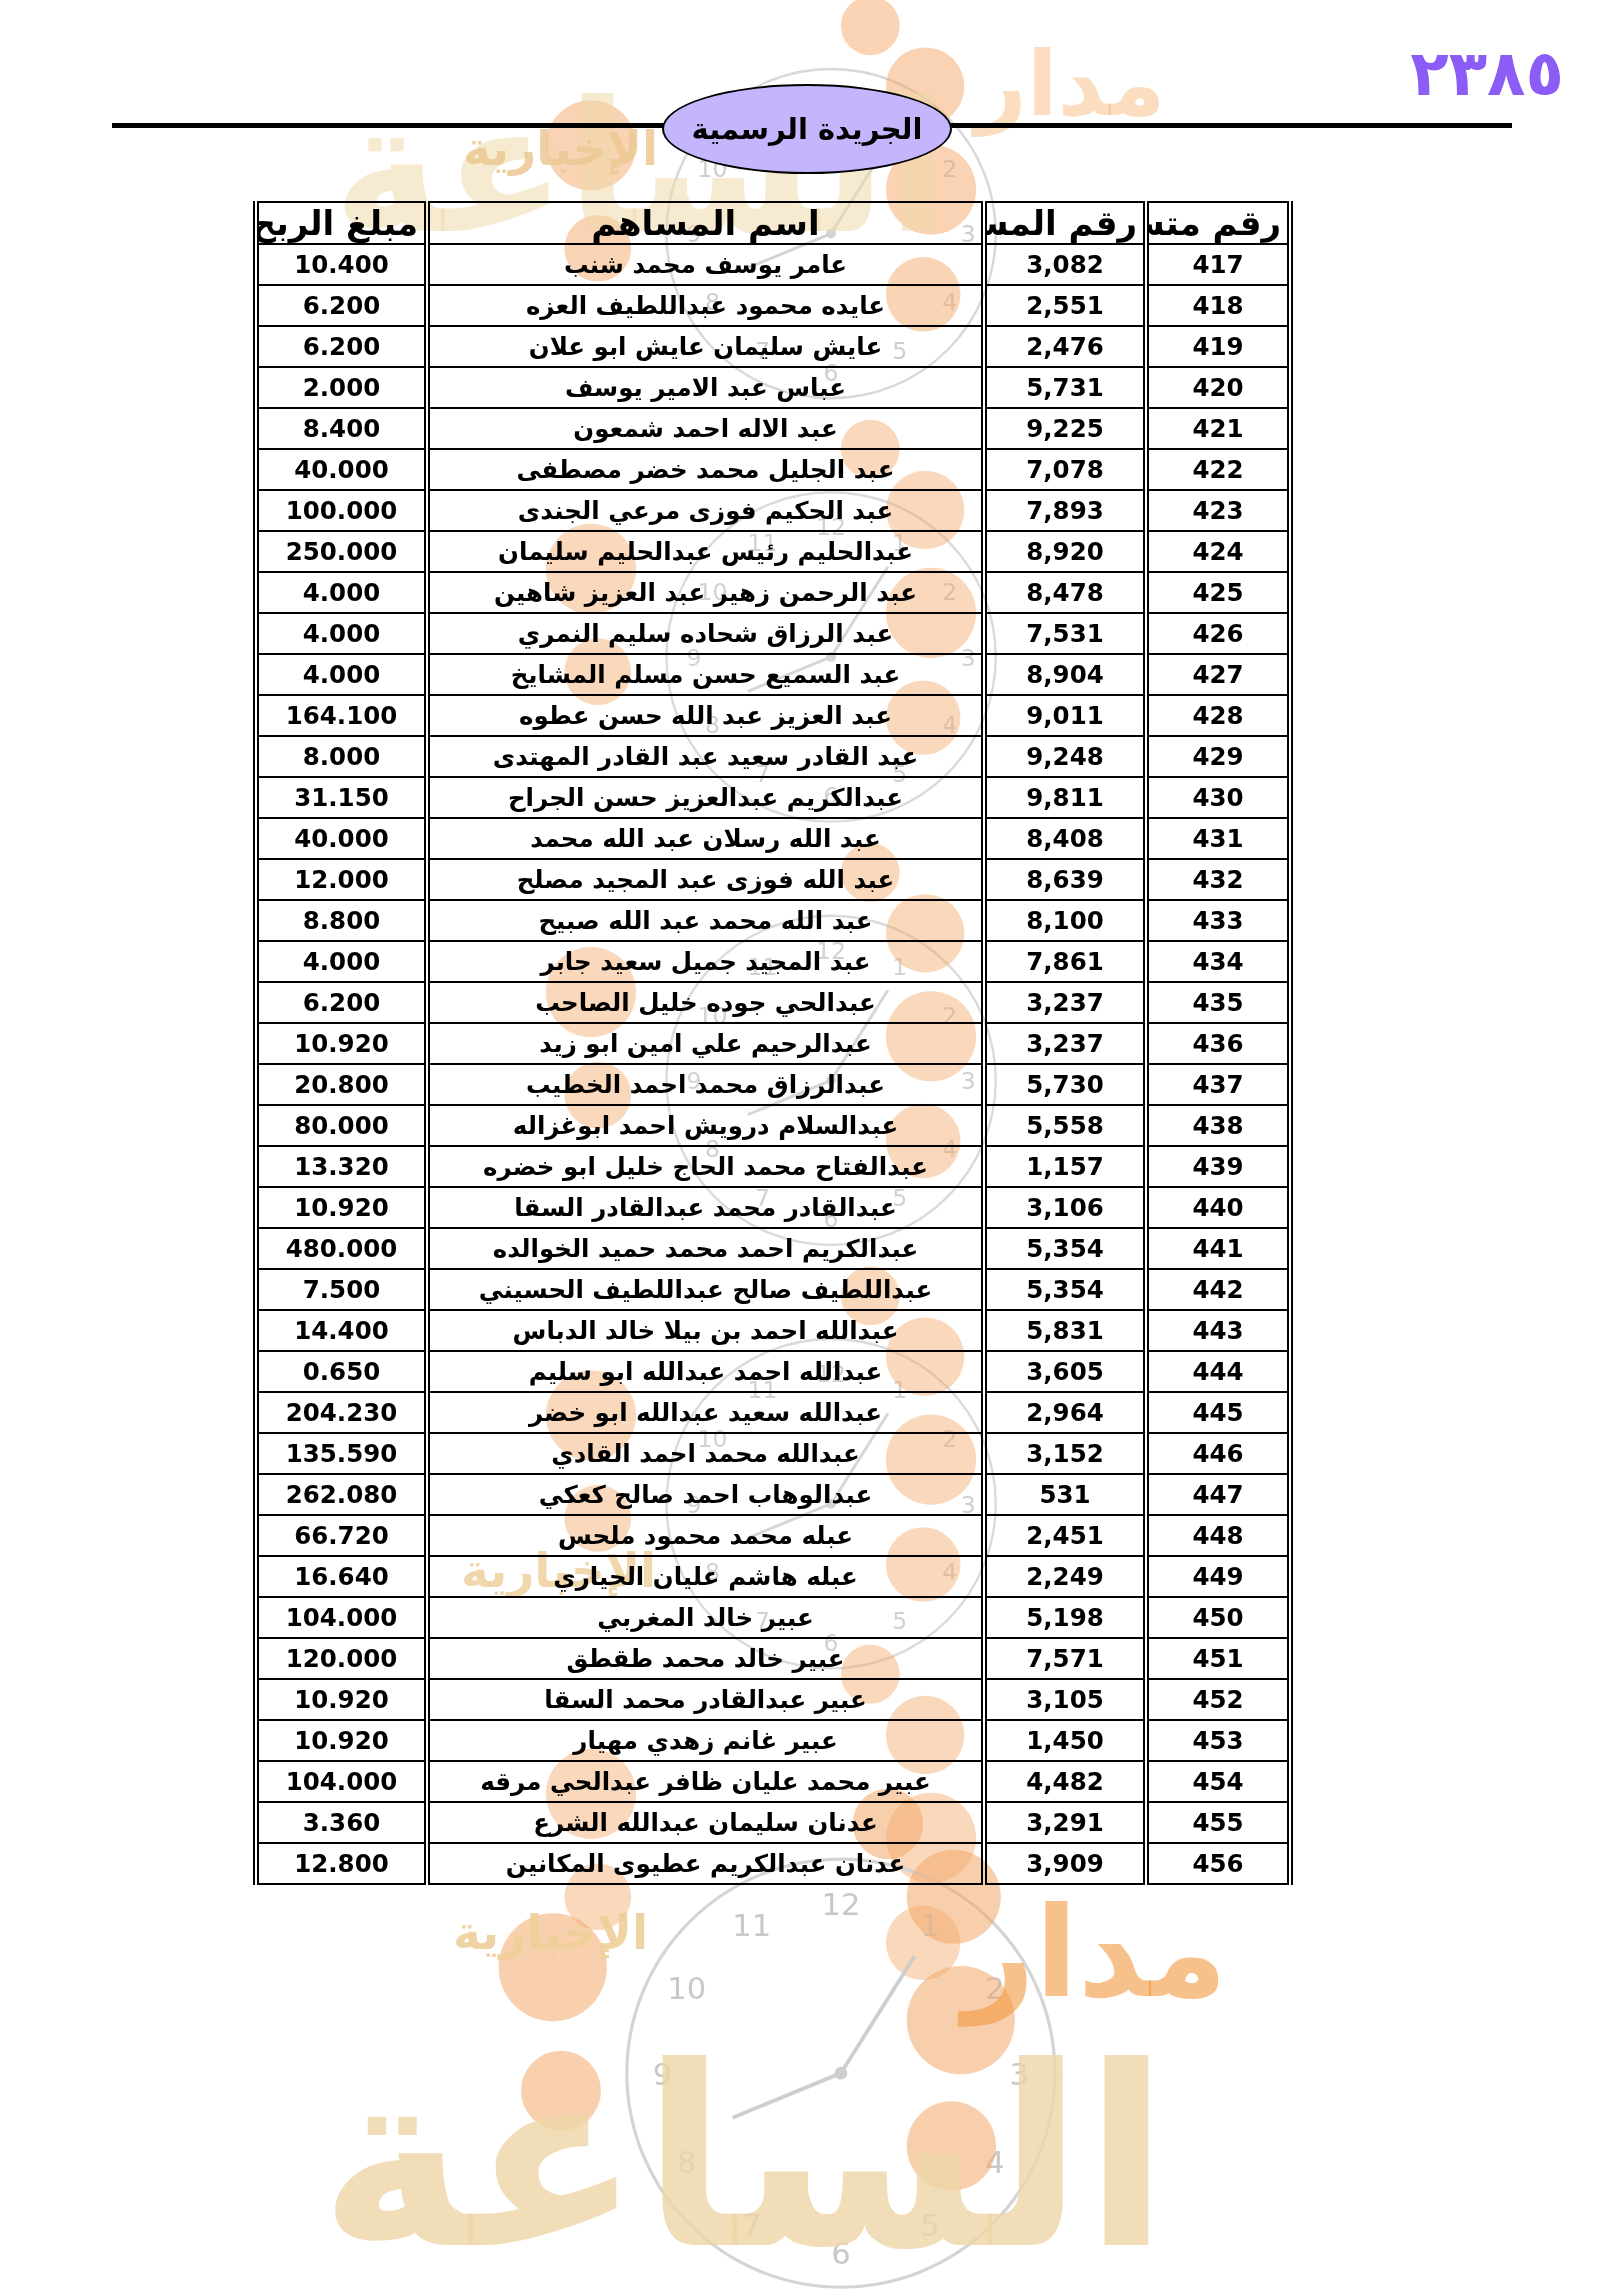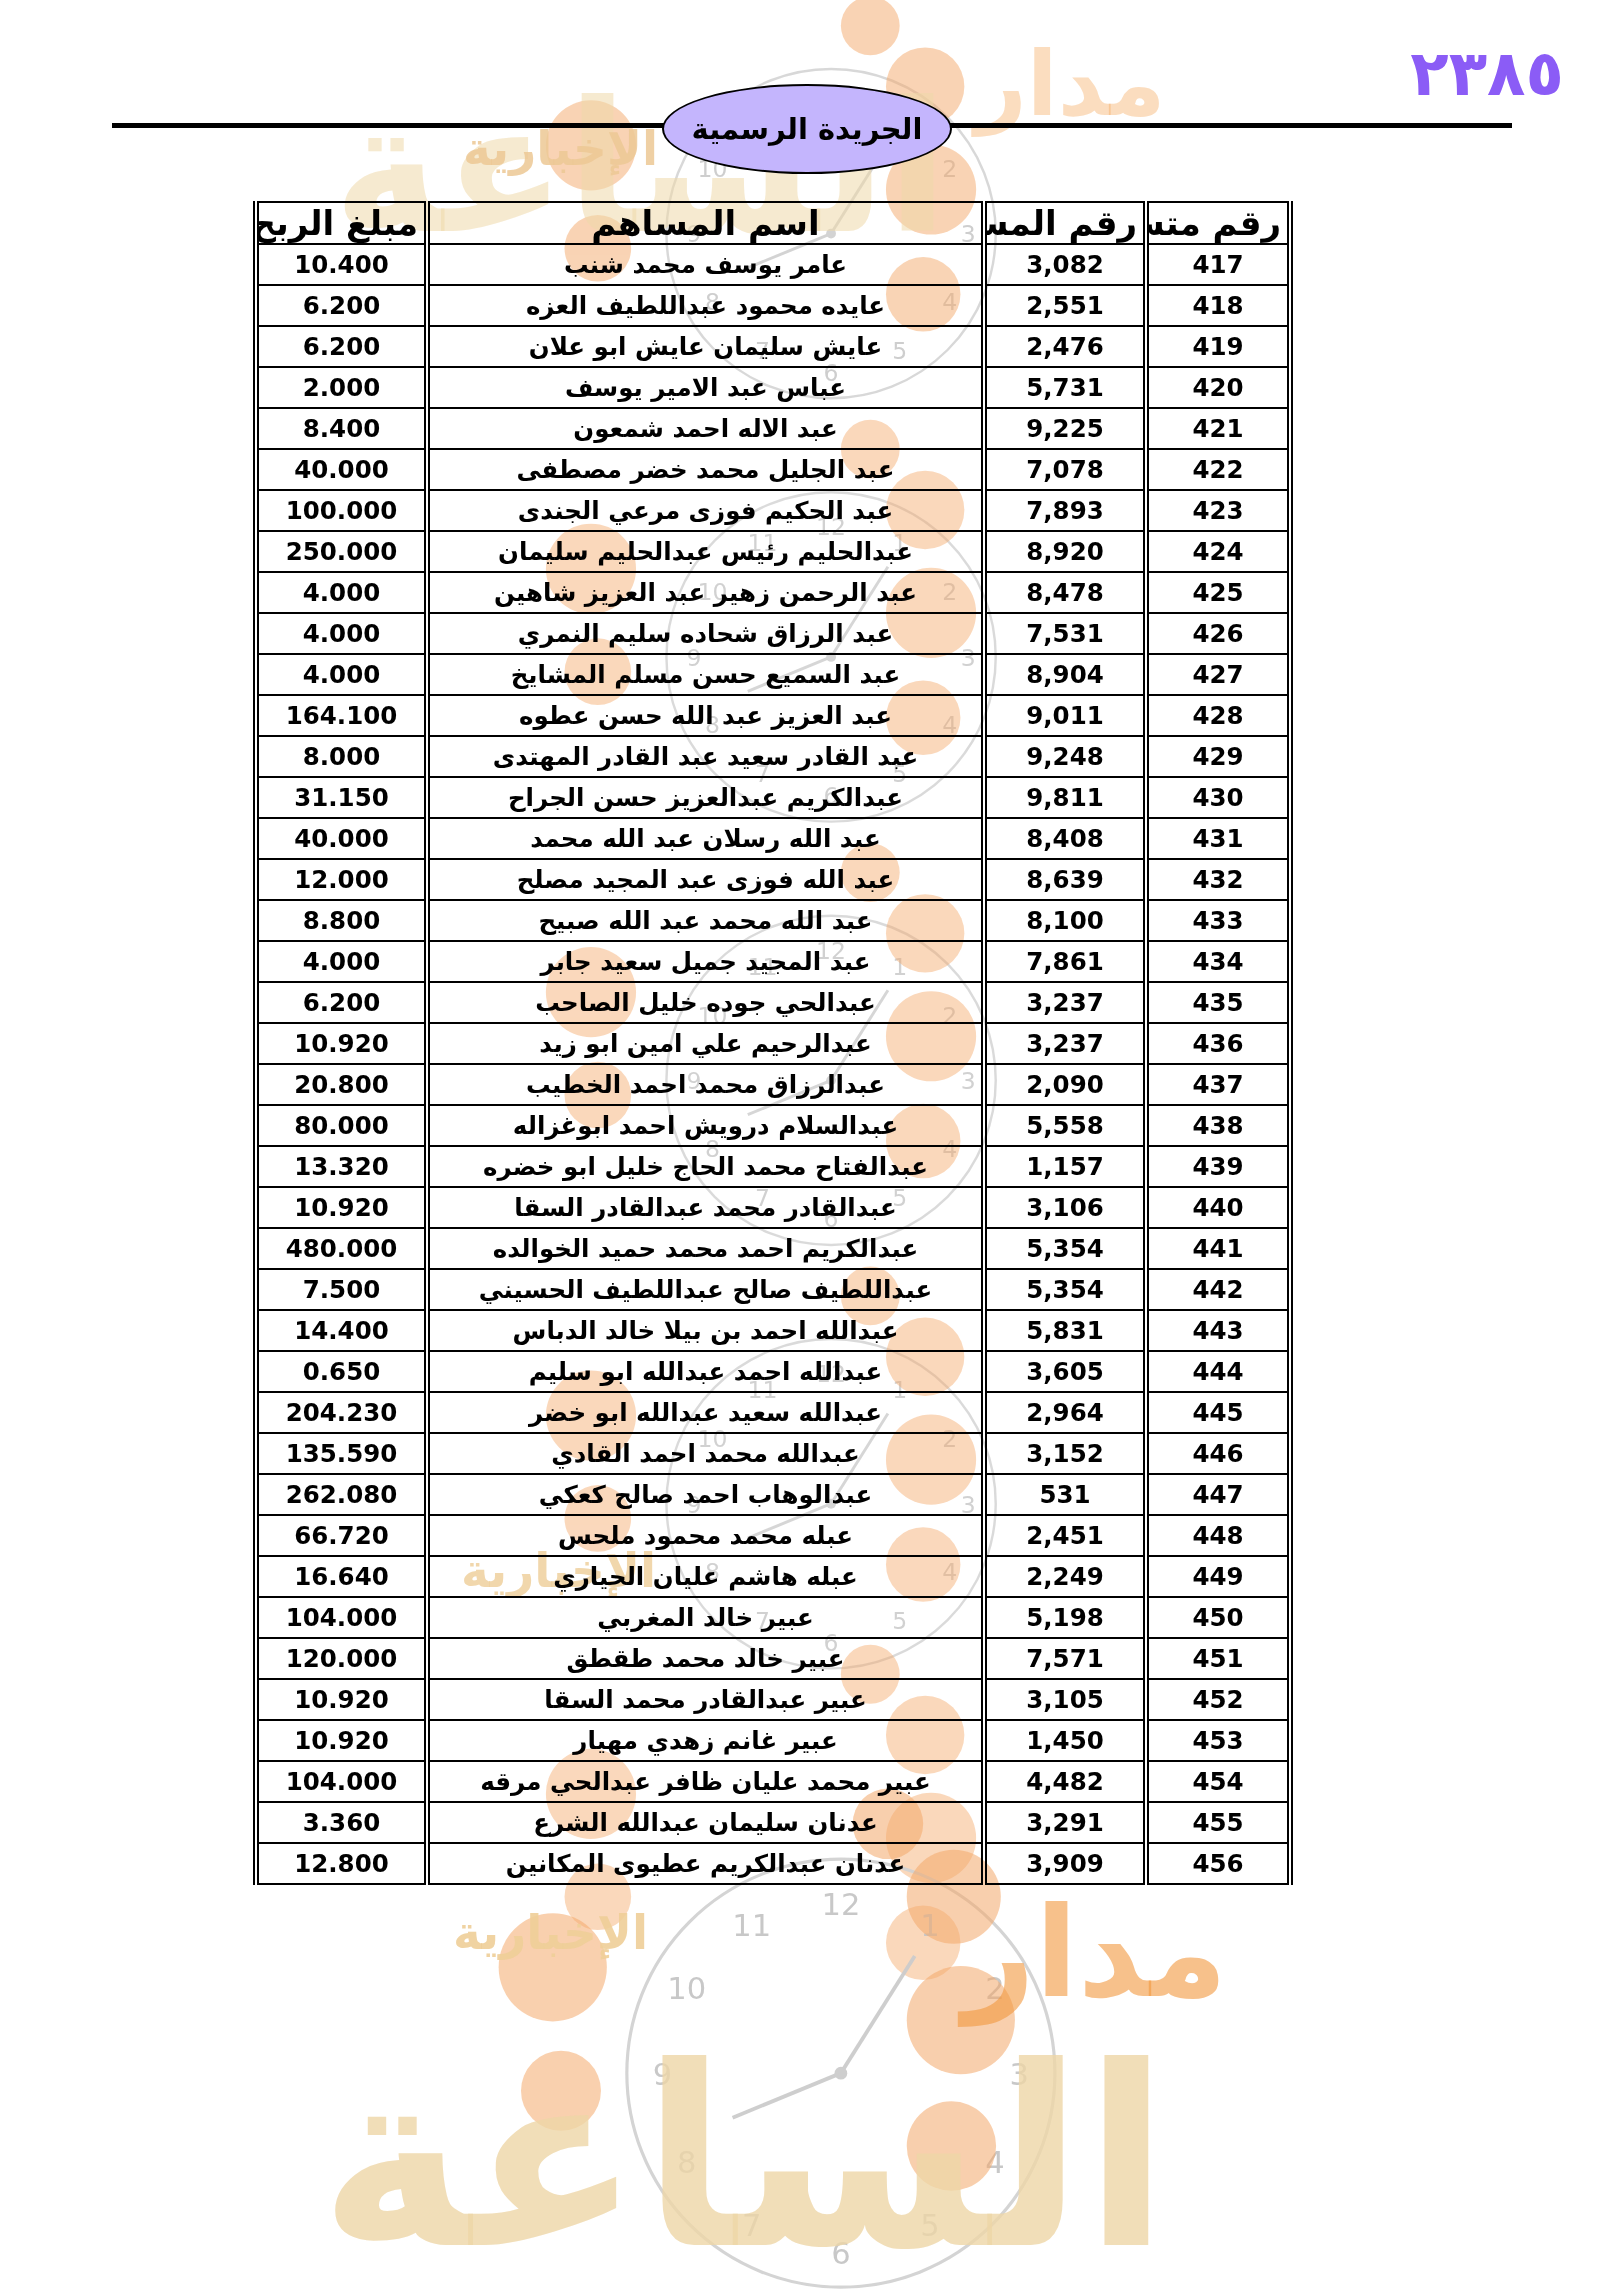--- a/index.html
+++ b/index.html
@@ -305,21 +305,21 @@
           <td>6.200</td>
         </tr>
         <tr>
           <td>436</td>
           <td>3,237</td>
           <td>عبدالرحيم علي امين ابو زيد</td>
           <td>10.920</td>
         </tr>
         <tr>
           <td>437</td>
-          <td>2,090</td>
+          <td>5,730</td>
           <td>عبدالرزاق محمد احمد الخطيب</td>
           <td>20.800</td>
         </tr>
         <tr>
           <td>438</td>
           <td>5,558</td>
           <td>عبدالسلام درويش احمد ابوغزاله</td>
           <td>80.000</td>
         </tr>
         <tr>

